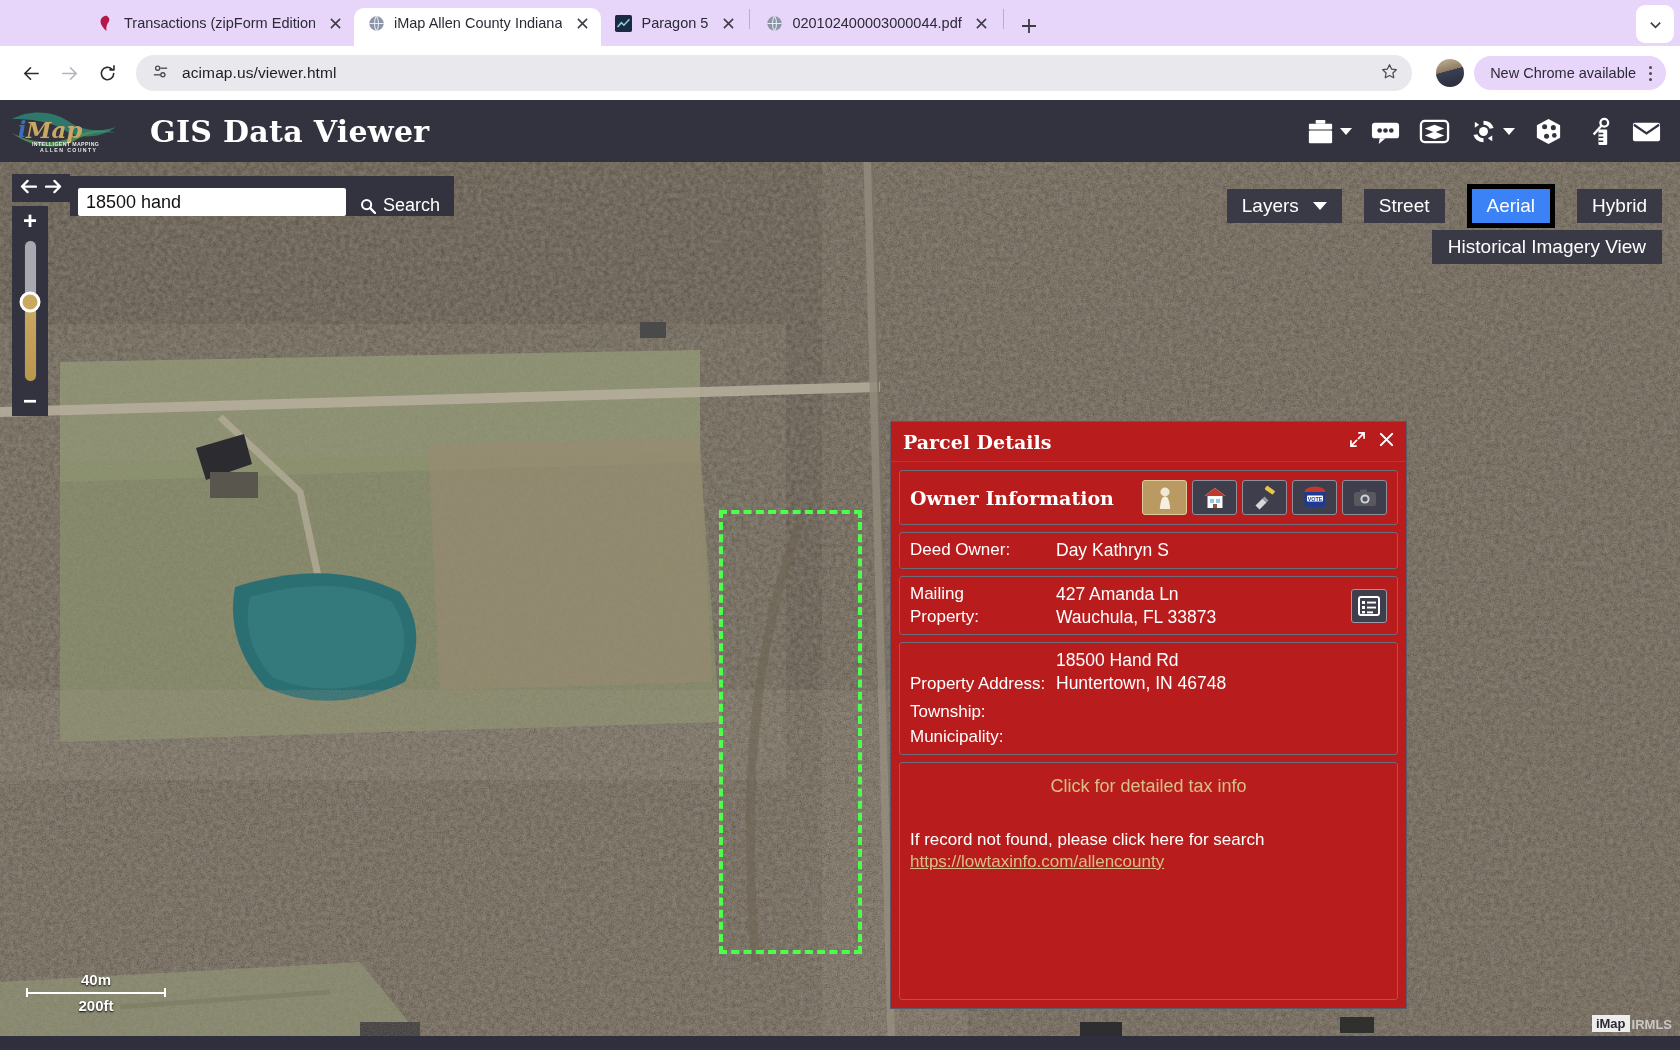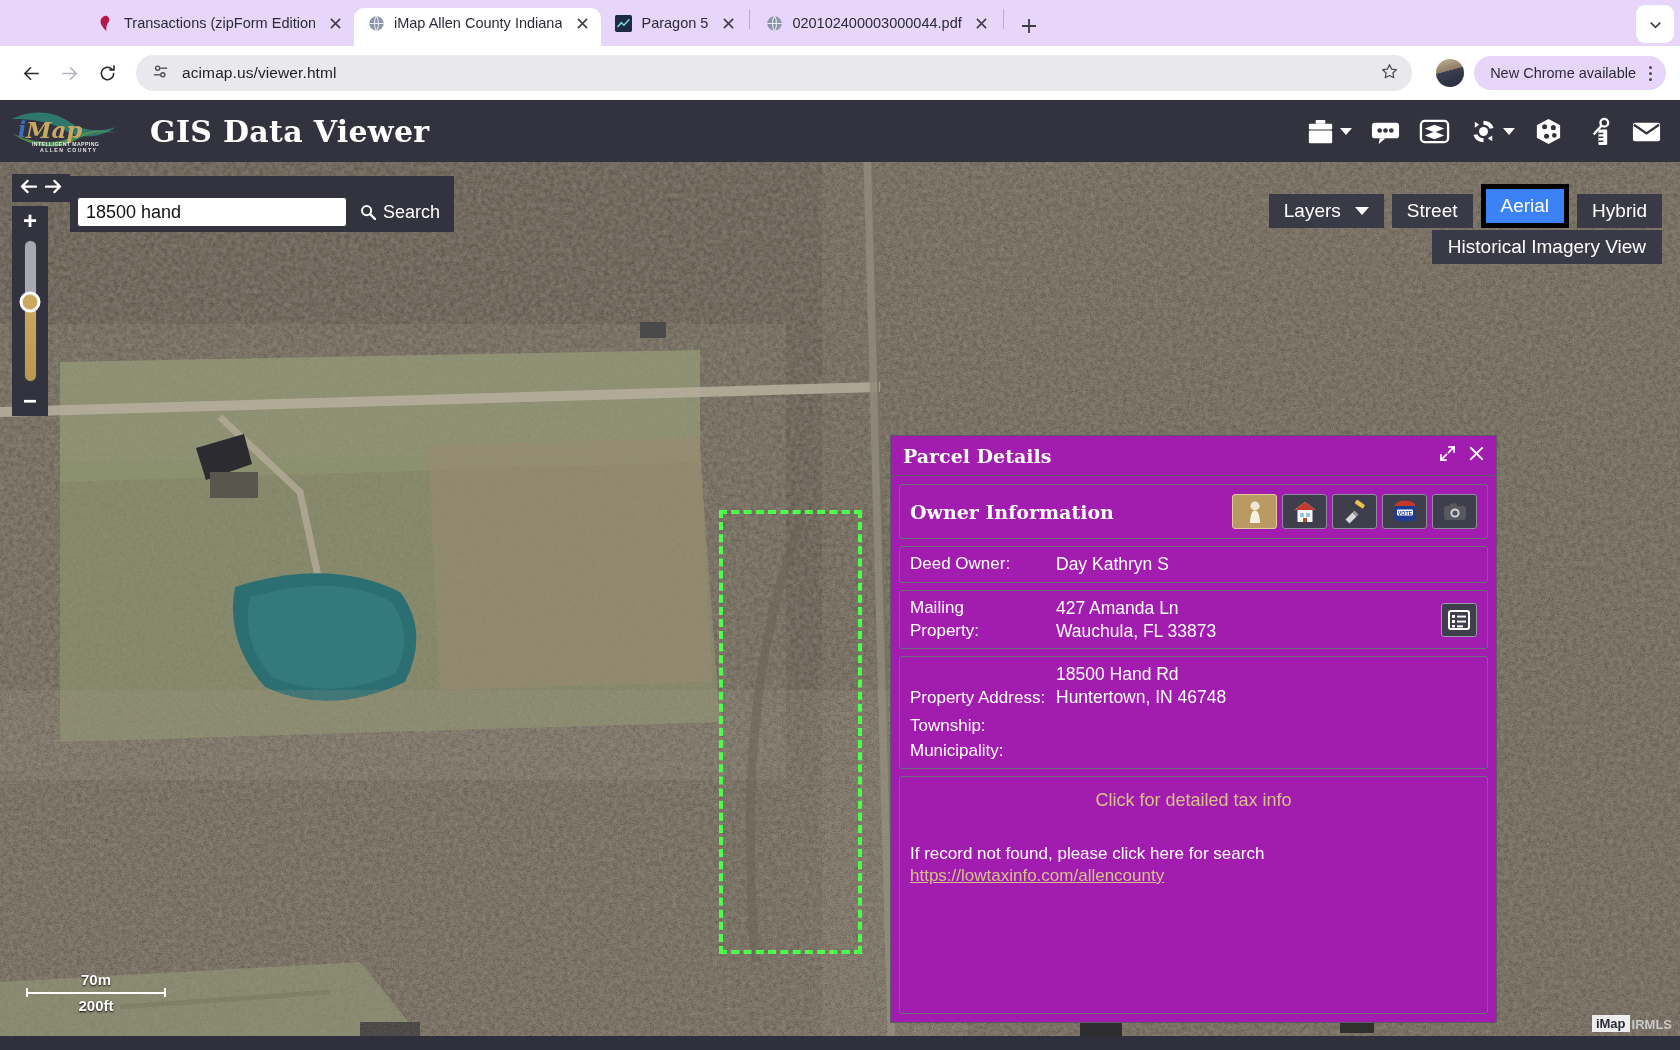--- a/index.html
+++ b/index.html
@@ -68,48 +68,48 @@
   .zbtn { height:30px; display:flex; align-items:center; justify-content:center;
           color:#fff; font-size:24px; font-weight:700; line-height:1; }
   .ztrack { height:150px; position:relative; display:flex; justify-content:center;
             padding:4px 0; background:#33333f; }
   .ztrack .rail { width:13px; height:100%; border-radius:7px;
             background:linear-gradient(to bottom,#a8a8b0 0%,#a8a8b0 46%,#c9a961 46%,#b8974f 100%);
             border:1px solid #3b3b47; }
   .zthumb { position:absolute; top:44%; left:50%; transform:translate(-50%,-50%);
             width:21px; height:21px; border-radius:50%; background:#c9a961; border:3px solid #fff; }
 
-  .searchbar { position:absolute; left:70px; top:14px; background:#33333f; height:56px;
-               display:flex; align-items:center; padding:16px 14px 0 8px; gap:14px; }
+  .searchbar { position:absolute; left:70px; top:14px; background:#33333f; height:40px;
+               display:flex; align-items:flex-end; padding:16px 14px 0 8px; gap:14px; }
   .searchbar input { width:268px; height:28px; border:none; border-radius:2px; padding:0 8px;
                      font-size:18px; font-family:"Liberation Sans",sans-serif; color:#111; background:#fff; }
   .searchbtn { display:flex; align-items:center; gap:7px; color:#fff; font-size:18px; }
   .searchbtn svg { width:16px; height:16px; fill:#fff; }
 
-  .basemaps { position:absolute; right:18px; top:22px; display:flex; align-items:flex-end; gap:8px; }
+  .basemaps { position:absolute; right:18px; top:22px; display:flex; align-items:center; gap:22px; }
   .bmbtn { background:#3a3a47; color:#fff; font-size:19px; padding:6px 15px; }
   .bmbtn.sel { background:#3b82f6; color:#fff; border:5px solid #000000; }
   .bmbtn.layers { display:flex; align-items:center; gap:14px; }
   .bmbtn.layers .caret2 { width:0;height:0;border-left:7px solid transparent;
             border-right:7px solid transparent;border-top:8px solid #fff; }
   .histbtn { position:absolute; right:18px; top:68px; background:#3a3a47; color:#fff;
              font-size:19px; padding:6px 16px; }
 
   .scalebar { position:absolute; left:26px; bottom:22px; color:#fff; font-size:15px;
               font-weight:700; text-shadow:0 1px 2px #000; }
   .scalebar .lbl { text-align:center; }
   .sb-line { position:relative; height:9px; }
   .sb-line .bar { position:absolute; top:4px; height:2px; background:#fff; }
   .sb-line .tick { position:absolute; width:2px; height:9px; background:#fff; top:0; }
   .watermark { position:absolute; right:8px; bottom:4px; display:flex; align-items:flex-end; gap:2px; }
   .wm-imap { background:#ededed; color:#2a2a33; font-size:13px; font-weight:700; padding:1px 4px; }
   .wm-irmls { position:relative; color:#d8d8d8; font-size:13px; font-weight:700; opacity:.85; }
 
   
-  .panel { position:absolute; left:890px; top:273px; width:607px; background:#a21caf;
+  .panel { position:absolute; left:890px; top:259px; width:517px; background:#b91c1c;
            border:1px solid #5b5b68; }
   .panel-head { height:40px; display:flex; align-items:center; padding:0 12px;
                 border-bottom:1px solid #5b5b68; }
   .panel-head .ptitle { font-family:"DejaVu Serif", serif; font-weight:700;
                         color:#fff; font-size:19px; }
   .panel-head .pactions { margin-left:auto; display:flex; align-items:center; gap:14px; }
   .panel-head svg { width:15px; height:15px; fill:#fff; }
   .panel-body { padding:8px; }
 
   .ownerbox { border:1px solid #6d6d7a; border-radius:3px; padding:9px 10px;
@@ -439,21 +439,21 @@
       <span>Layers</span>
       <span class="caret2"></span>
     </div>
     <div class="bmbtn">Street</div>
     <div class="bmbtn sel">Aerial</div>
     <div class="bmbtn">Hybrid</div>
   </div>
   <div class="histbtn">Historical Imagery View</div>
 
   <div class="scalebar">
-    <div class="lbl" style="width:140px">70m</div>
+    <div class="lbl" style="width:140px">40m</div>
     <div class="sb-line" style="width:140px">
       <span class="bar" style="left:0;width:140px"></span>
       <span class="tick" style="left:0"></span>
       <span class="tick" style="left:138px"></span>
     </div>
     <div class="lbl" style="width:140px">200ft</div>
   </div>
 
   <div class="watermark">
     <span class="wm-imap">iMap</span>

